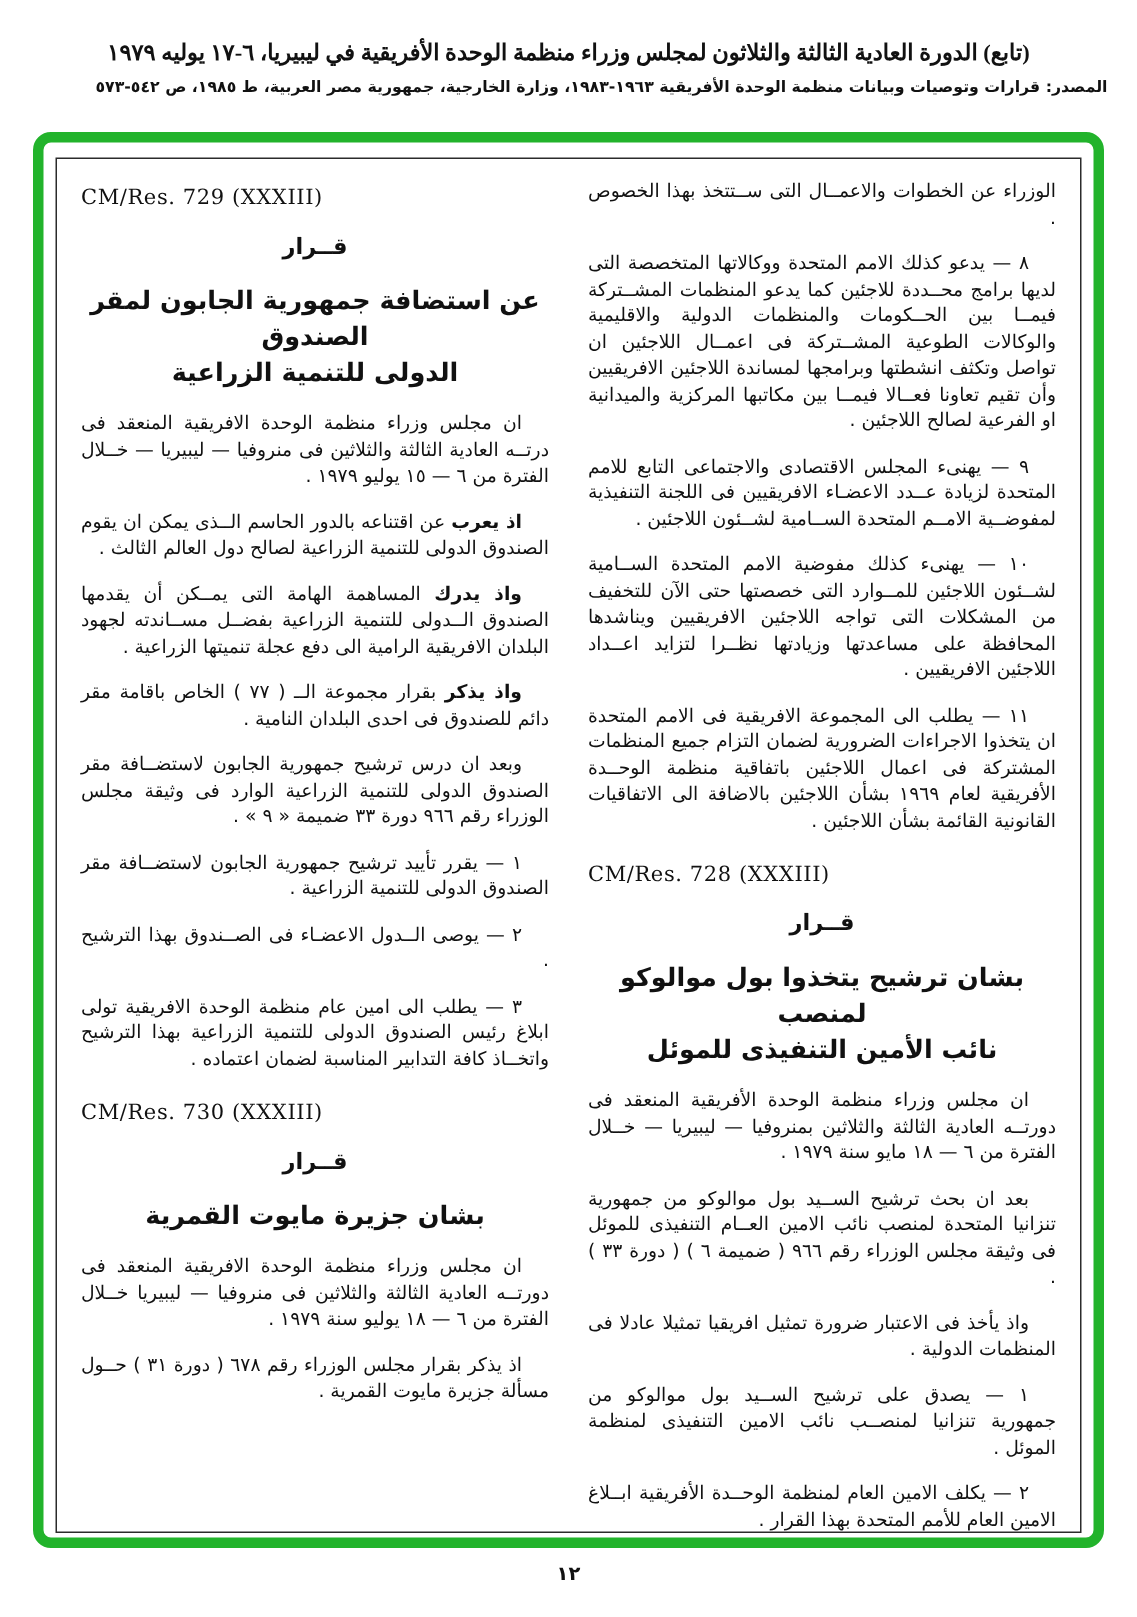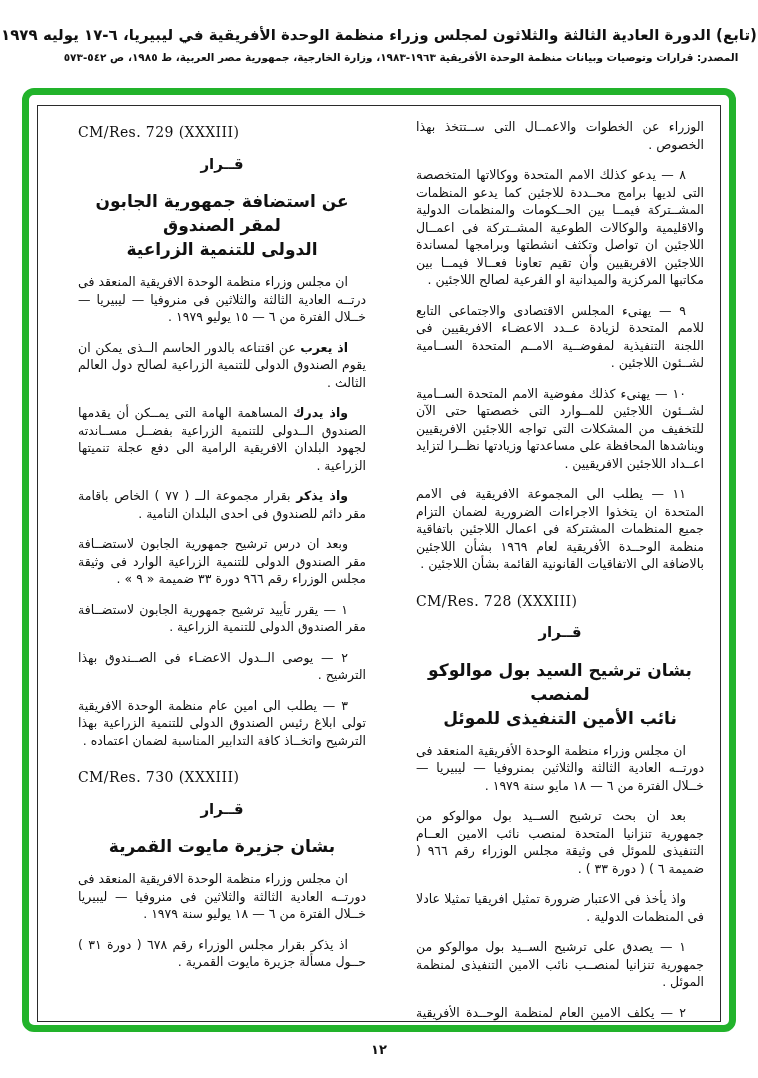--- a/index.html
+++ b/index.html
@@ -4,35 +4,35 @@
 <style>
   html,body{margin:0;padding:0;}
   body{
     width:758px;height:1078px;position:relative;background:#ffffff;
     font-family:"DejaVu Sans", sans-serif;color:#111;
   }
   
   .page-header{
     position:absolute;top:26px;left:0;right:0;text-align:center;direction:rtl;
   }
-  .header-main{font-size:15px;font-weight:bold;letter-spacing:0;}
+  .header-main{font-size:15px;font-weight:bold;letter-spacing:0;font-family:Liberation Serif, serif;}
   .header-source{font-size:10.5px;font-weight:bold;margin-top:7px;padding-left:44px;}
   
   .highlight-box{
     position:absolute;left:22px;top:88px;width:700px;height:930px;
     border:7px solid #22b32b;border-radius:12px;
   }
   .inner-border{
     position:absolute;left:8px;top:10px;right:8px;bottom:3px;
     border:1px solid #2b2b2b;overflow:hidden;
     padding:12px 16px 8px 16px;
   }
   
   .columns{display:flex;direction:rtl;gap:26px;height:100%;}
-  .col{flex:1;direction:rtl;text-align:justify;font-size:12.5px;line-height:17.5px;margin-left:24px;}
+  .col{flex:1;direction:rtl;text-align:justify;font-size:12.5px;line-height:17.5px;}
   .para{margin:0 0 13px;text-indent:18px;}
   .para .lead{font-weight:bold;}
   .res-ref{
     direction:ltr;text-align:left;text-indent:0;
     font-family:"DejaVu Serif","Liberation Serif",serif;
     font-size:14px;letter-spacing:.4px;margin:20px 0 12px;
   }
   .res-ref.first{margin-top:6px;}
   .res-heading{
     text-align:center;text-indent:0;font-weight:bold;font-size:15px;
@@ -62,21 +62,21 @@
 
       <div class="col">
         <p class="para" style="text-indent:0">الوزراء عن الخطوات والاعمــال التى ســتتخذ بهذا الخصوص .</p>
         <p class="para">٨ — يدعو كذلك الامم المتحدة ووكالاتها المتخصصة التى لديها برامج محــددة للاجئين كما يدعو المنظمات المشــتركة فيمــا بين الحــكومات والمنظمات الدولية والاقليمية والوكالات الطوعية المشــتركة فى اعمــال اللاجئين ان تواصل وتكثف انشطتها وبرامجها لمساندة اللاجئين الافريقيين وأن تقيم تعاونا فعــالا فيمــا بين مكاتبها المركزية والميدانية او الفرعية لصالح اللاجئين .</p>
         <p class="para">٩ — يهنىء المجلس الاقتصادى والاجتماعى التابع للامم المتحدة لزيادة عــدد الاعضـاء الافريقيين فى اللجنة التنفيذية لمفوضــية الامــم المتحدة الســامية لشــئون اللاجئين .</p>
         <p class="para">١٠ — يهنىء كذلك مفوضية الامم المتحدة الســامية لشــئون اللاجئين للمــوارد التى خصصتها حتى الآن للتخفيف من المشكلات التى تواجه اللاجئين الافريقيين ويناشدها المحافظة على مساعدتها وزيادتها نظــرا لتزايد اعــداد اللاجئين الافريقيين .</p>
         <p class="para">١١ — يطلب الى المجموعة الافريقية فى الامم المتحدة ان يتخذوا الاجراءات الضرورية لضمان التزام جميع المنظمات المشتركة فى اعمال اللاجئين باتفاقية منظمة الوحــدة الأفريقية لعام ١٩٦٩ بشأن اللاجئين بالاضافة الى الاتفاقيات القانونية القائمة بشأن اللاجئين .</p>
         <p class="res-ref">CM/Res. 728 (XXXIII)</p>
         <p class="res-heading">قــرار</p>
         <div class="doc-title">
-          <div>بشان ترشيح السيد بول موالوكو لمنصب</div>
+          <div>بشان ترشيح يتخذوا بول موالوكو لمنصب</div>
           <div>نائب الأمين التنفيذى للموئل</div>
         </div>
         <p class="para">ان مجلس وزراء منظمة الوحدة الأفريقية المنعقد فى دورتــه العادية الثالثة والثلاثين بمنروفيا — ليبيريا — خــلال الفترة من ٦ — ١٨ مايو سنة ١٩٧٩ .</p>
         <p class="para">بعد ان بحث ترشيح الســيد بول موالوكو من جمهورية تنزانيا المتحدة لمنصب نائب الامين العــام التنفيذى للموئل فى وثيقة مجلس الوزراء رقم ٩٦٦ ( ضميمة ٦ ) ( دورة ٣٣ ) .</p>
         <p class="para">واذ يأخذ فى الاعتبار ضرورة تمثيل افريقيا تمثيلا عادلا فى المنظمات الدولية .</p>
         <p class="para">١ — يصدق على ترشيح الســيد بول موالوكو من جمهورية تنزانيا لمنصــب نائب الامين التنفيذى لمنظمة الموئل .</p>
         <p class="para">٢ — يكلف الامين العام لمنظمة الوحــدة الأفريقية ابــلاغ الامين العام للأمم المتحدة بهذا القرار .</p>
       </div>
 
       <div class="col">

